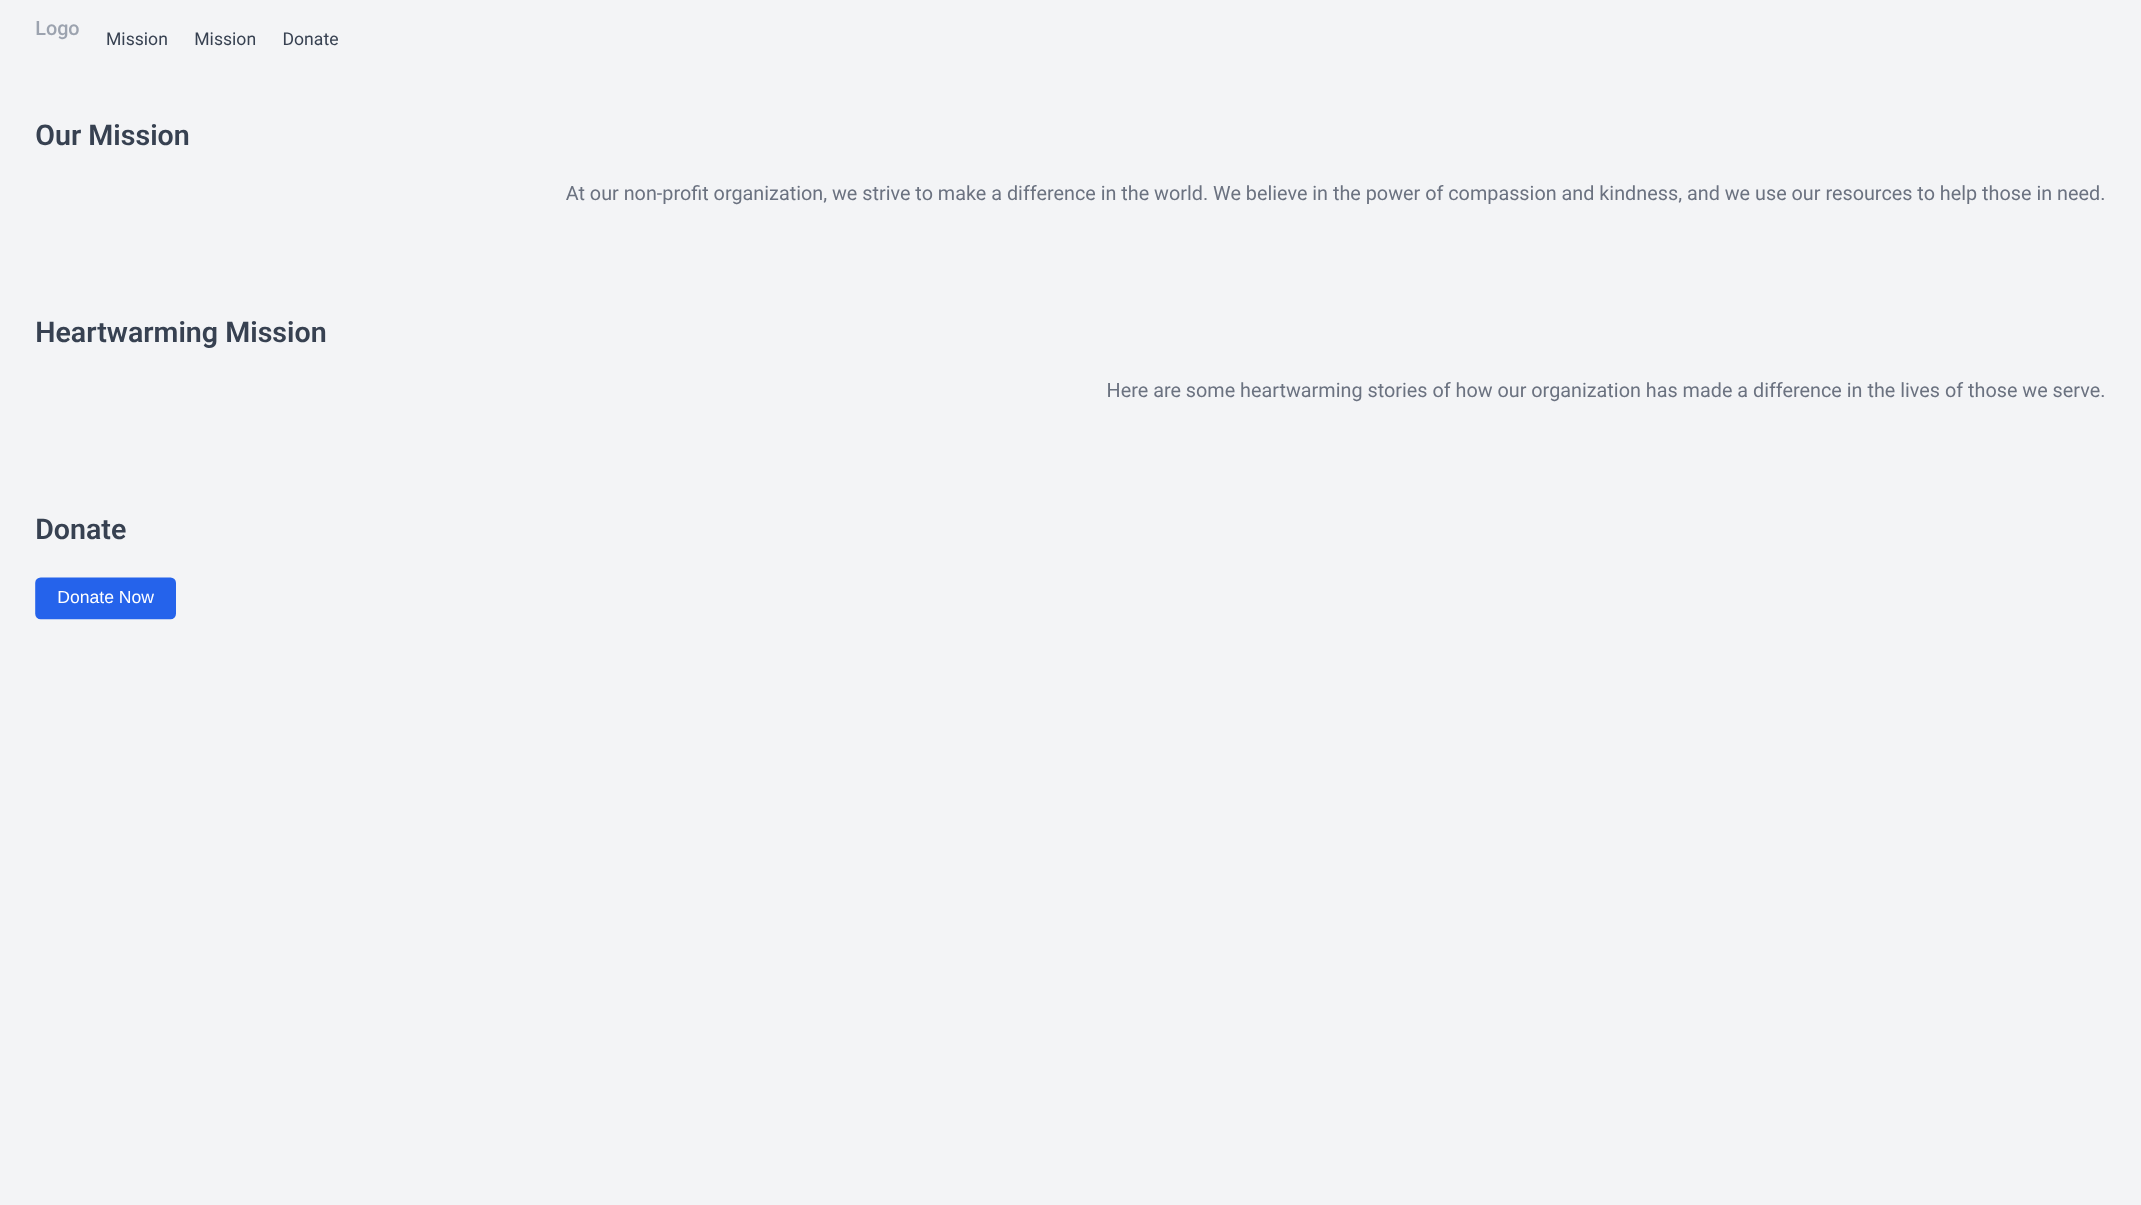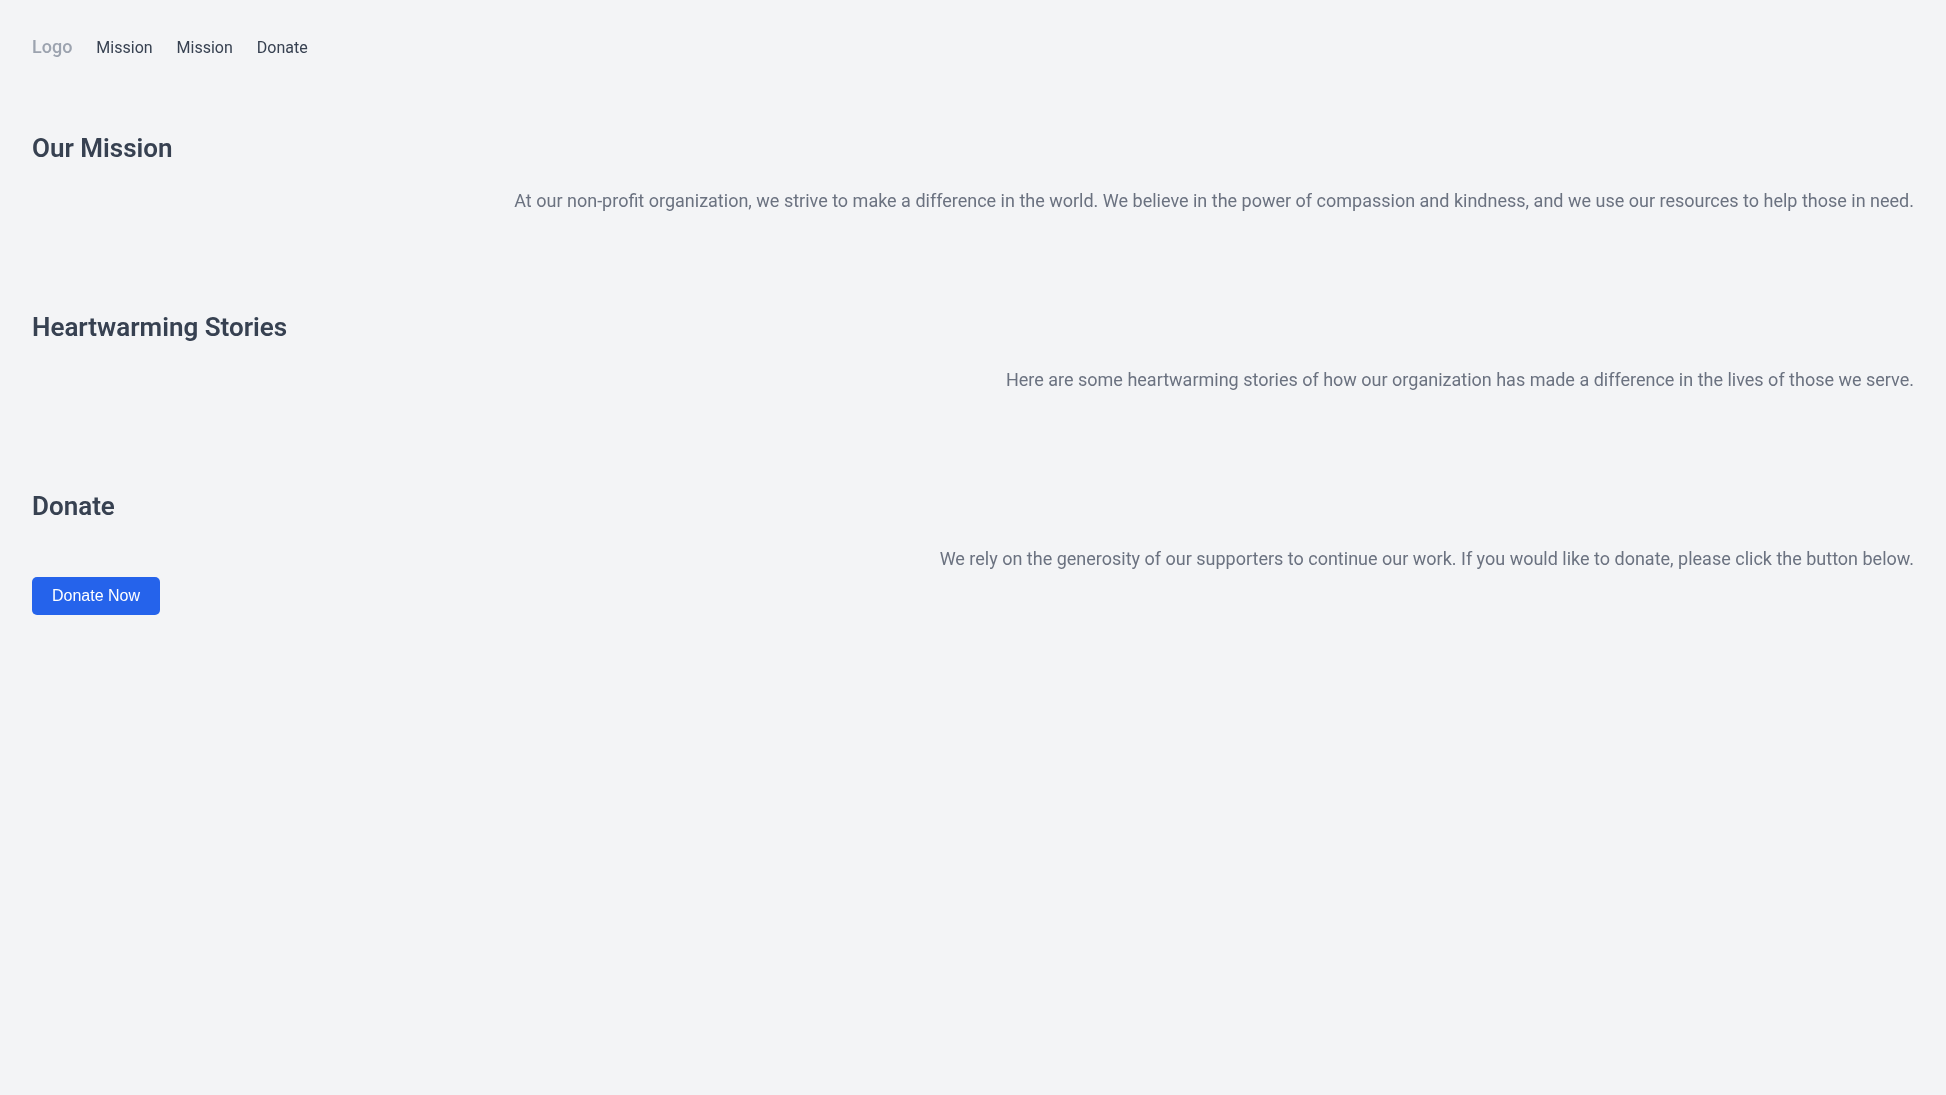--- a/index.html
+++ b/index.html
@@ -9,22 +9,22 @@
     }
 
     body {
       background-color: #f3f4f6;
       font-family: -apple-system, BlinkMacSystemFont, "Segoe UI", Roboto, Helvetica, Arial, sans-serif;
       color: #4b5563;
     }
 
     nav {
       display: flex;
-      align-items: flex-end;
-      padding: 28px 32px;
+      align-items: flex-start;
+      padding: 16px 32px;
       background-color: #f3f4f6;
     }
 
     .nav-logo {
       color: #9ca3af;
       font-size: 18px;
       margin-right: 24px;
       font-weight: 500;
     }
 
@@ -83,21 +83,20 @@
     <li><a href="#donate">Donate</a></li>
   </ul>
 </nav>
 
 <section id="mission" class="section">
   <h2>Our Mission</h2>
   <p>At our non-profit organization, we strive to make a difference in the world. We believe in the power of compassion and kindness, and we use our resources to help those in need.</p>
 </section>
 
 <section id="stories" class="section">
-  <h2>Heartwarming Stories</h2>
+  <h2>Heartwarming Mission</h2>
   <p>Here are some heartwarming stories of how our organization has made a difference in the lives of those we serve.</p>
 </section>
 
 <section id="donate" class="section">
   <h2>Donate</h2>
-  <p>We rely on the generosity of our supporters to continue our work. If you would like to donate, please click the button below.</p>
   <button class="donate-btn">Donate Now</button>
 </section>
 
 </body></html>

